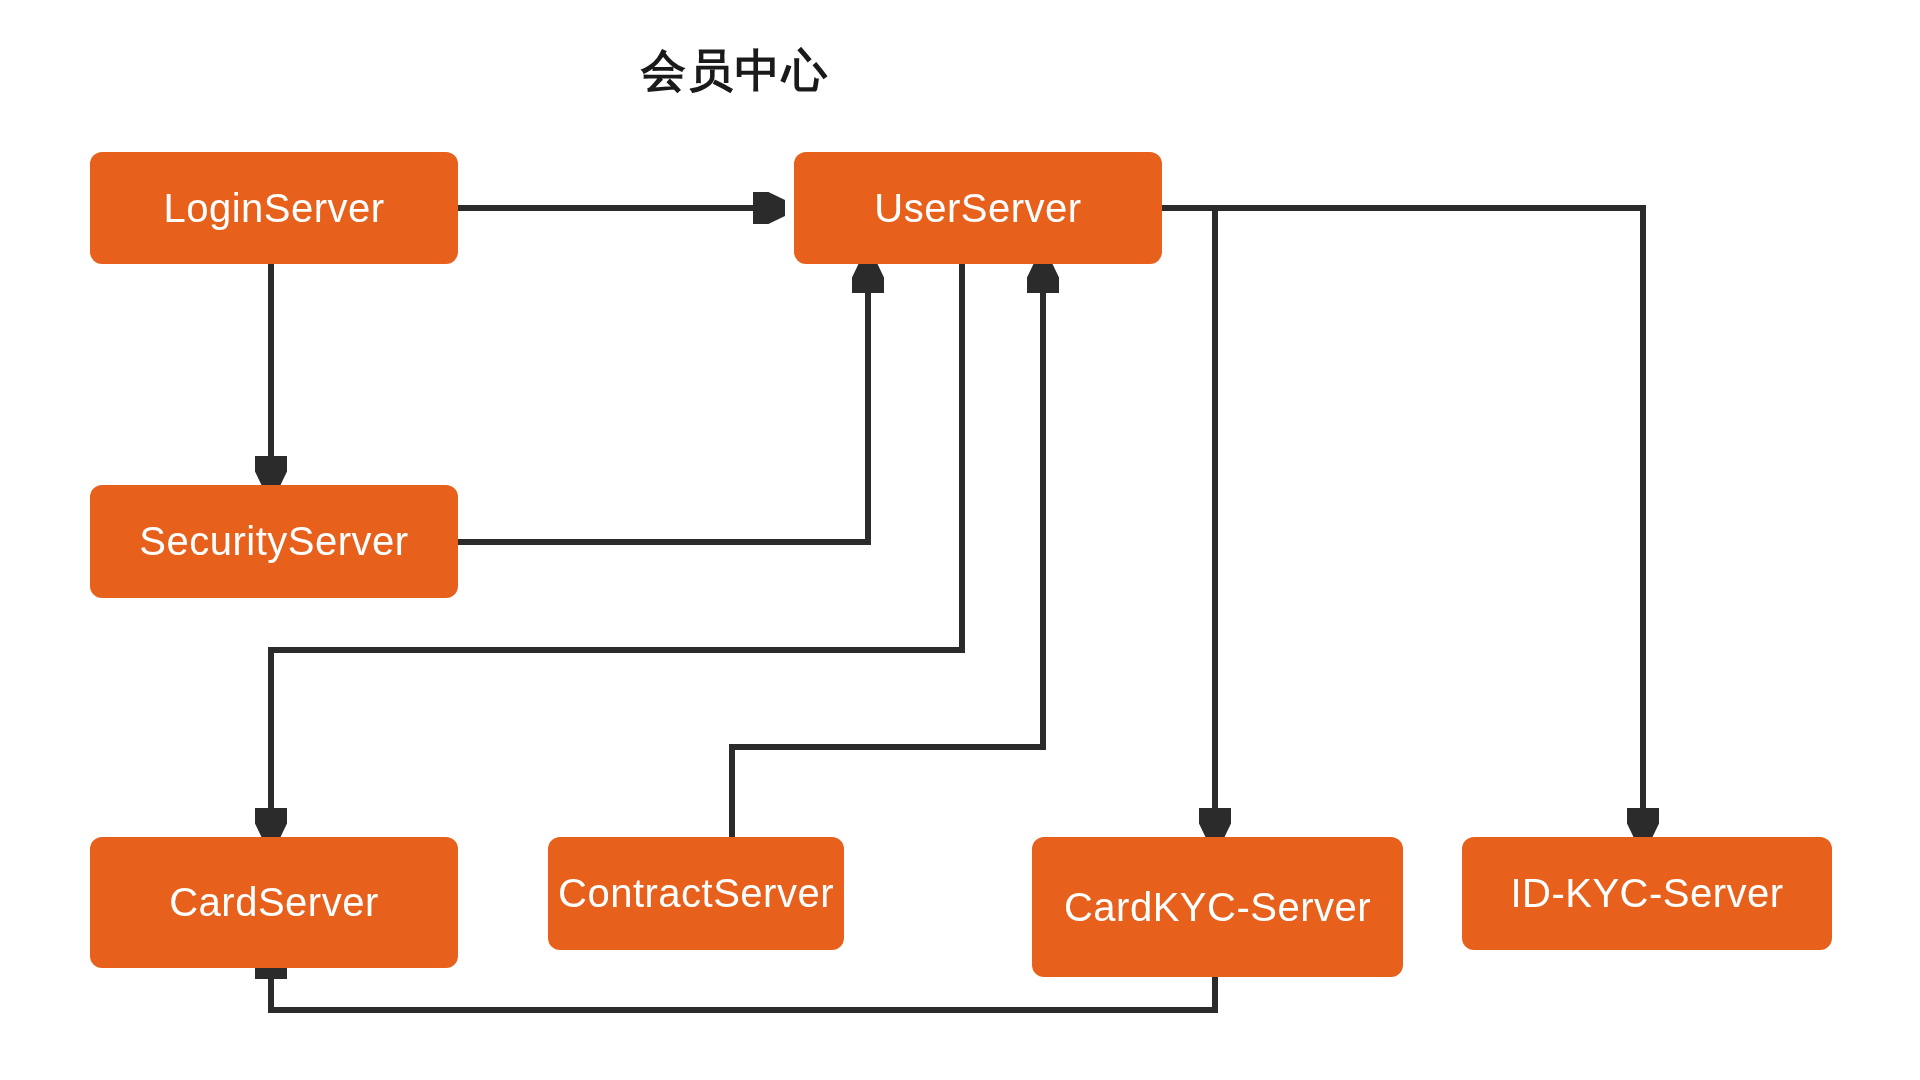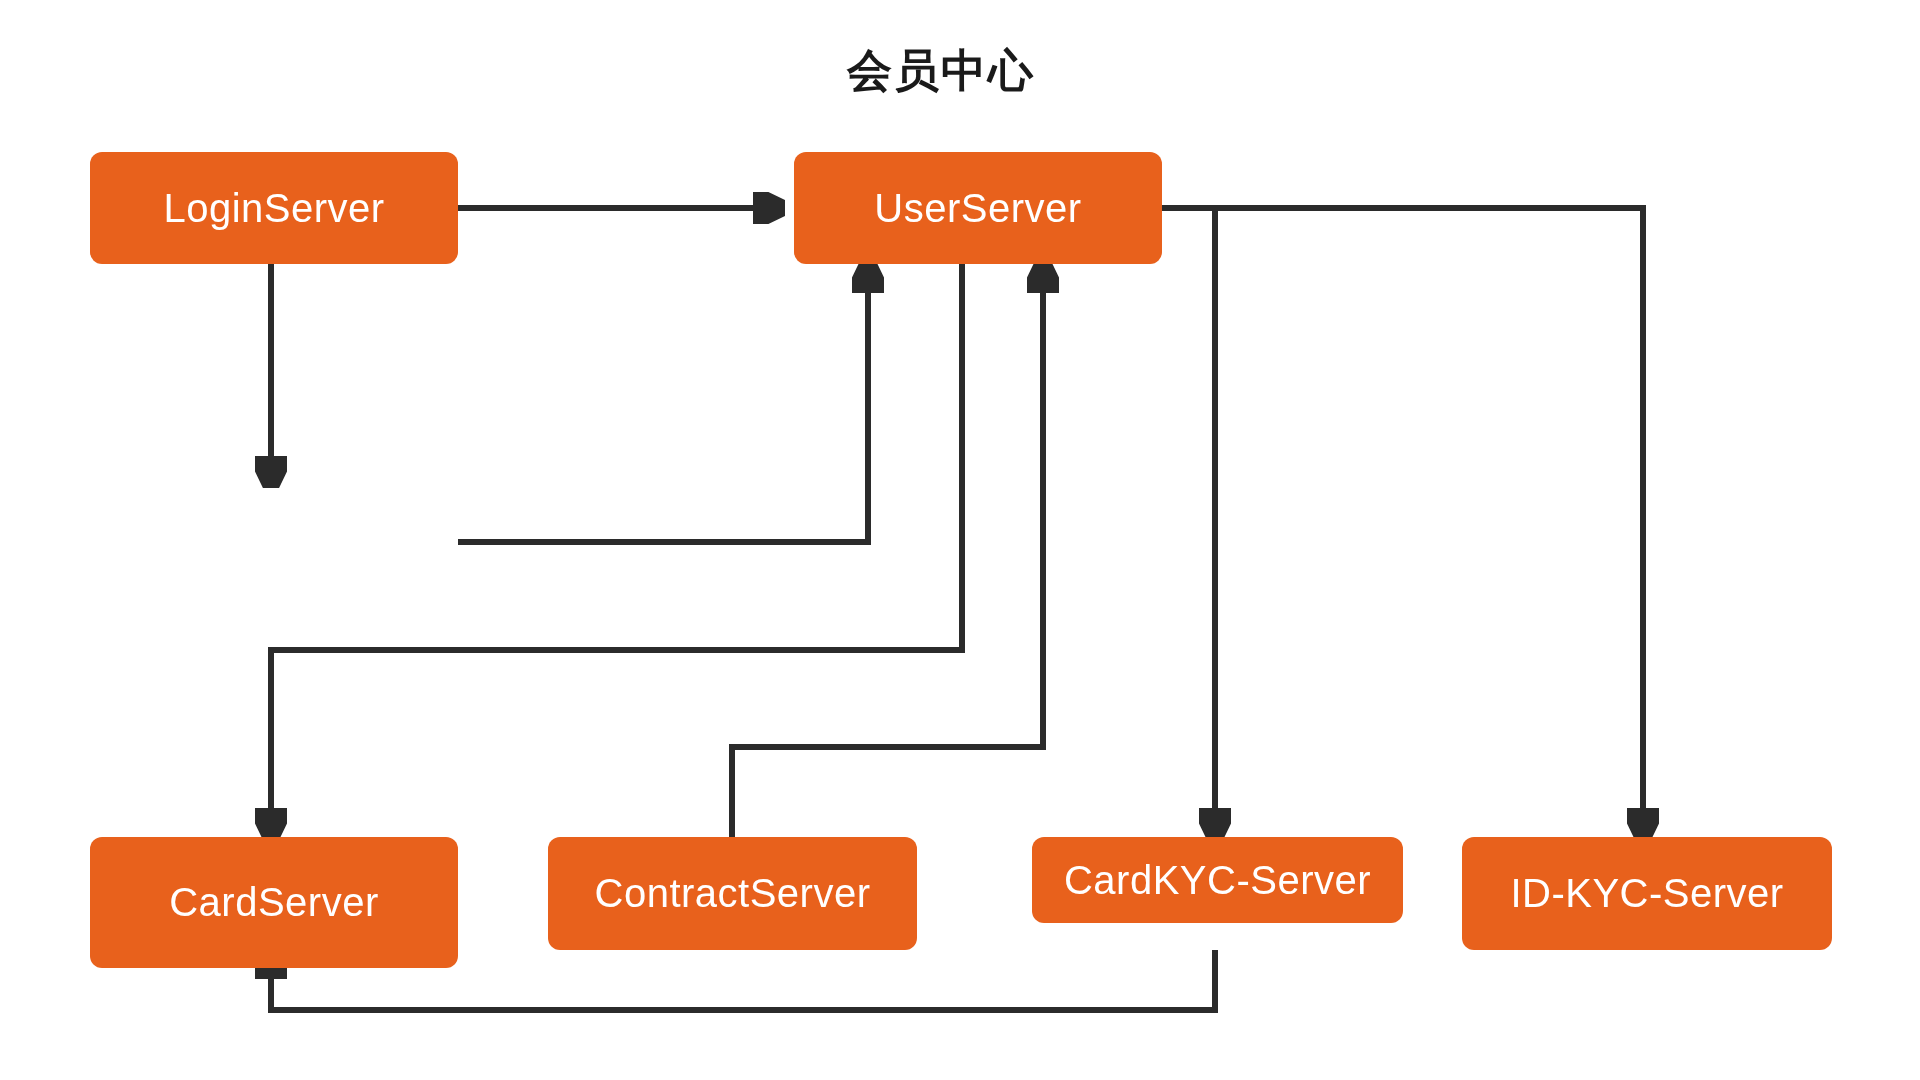--- a/index.html
+++ b/index.html
@@ -12,34 +12,34 @@
   html,body{margin:0;padding:0;background:var(--background);}
   .canvas{
     position:relative;width:1920px;height:1080px;background:var(--background);
     font-family:"Liberation Sans","DejaVu Sans",sans-serif;overflow:hidden;
   }
   .edges{position:absolute;left:0;top:0;width:1920px;height:1080px;}
   .edges path{stroke:var(--edge);stroke-width:6;fill:none;stroke-linejoin:miter;}
   .arrowhead{fill:var(--edge);}
   .diagram-title{
     position:absolute;left:641px;top:42px;width:600px;height:58px;
-    text-align:center;font-size:45px;line-height:58px;font-weight:700;
+    font-size:45px;line-height:58px;font-weight:700;
     color:var(--title-text);letter-spacing:2px;
   }
   .node{
     position:absolute;display:flex;align-items:center;justify-content:center;
     background:var(--node-fill);color:var(--node-text);
     font-size:40px;font-weight:500;letter-spacing:0.5px;border-radius:12px;
   }
   .node-login    {left:90px;  top:152px; width:368px; height:112px;}
   .node-user     {left:794px; top:152px; width:368px; height:112px;}
   .node-security {left:90px;  top:485px; width:368px; height:113px;}
   .node-card     {left:90px;  top:837px; width:368px; height:131px;}
-  .node-contract {left:548px; top:837px; width:369px; height:113px;}
-  .node-cardkyc  {left:1032px;top:837px; width:371px; height:86px;}
+  .node-contract {left:548px; top:837px; width:296px; height:113px;}
+  .node-cardkyc  {left:1032px;top:837px; width:371px; height:140px;}
   .node-idkyc    {left:1462px;top:837px; width:370px; height:113px;justify-content:center;}
 </style>
 </head>
 <body>
 
 <div class="canvas">
 
   <svg class="edges" viewBox="0 0 1920 1080" xmlns="http://www.w3.org/2000/svg">
     <defs>
       <marker id="arrow" viewBox="0 0 12 12" refX="11" refY="6" markerWidth="32" markerHeight="32" markerUnits="userSpaceOnUse" orient="auto">
@@ -58,20 +58,23 @@
   </svg>
 
   <div class="diagram-title">会员中心</div>
 
   <div class="node node-login">
     <span>LoginServer</span>
   </div>
   <div class="node node-user">
     <span>UserServer</span>
   </div>
+  <div class="node node-security">
+    <span>SecurityServer</span>
+  </div>
   <div class="node node-card">
     <span>CardServer</span>
   </div>
   <div class="node node-contract">
     <span>ContractServer</span>
   </div>
   <div class="node node-cardkyc">
     <span>CardKYC-Server</span>
   </div>
   <div class="node node-idkyc">

